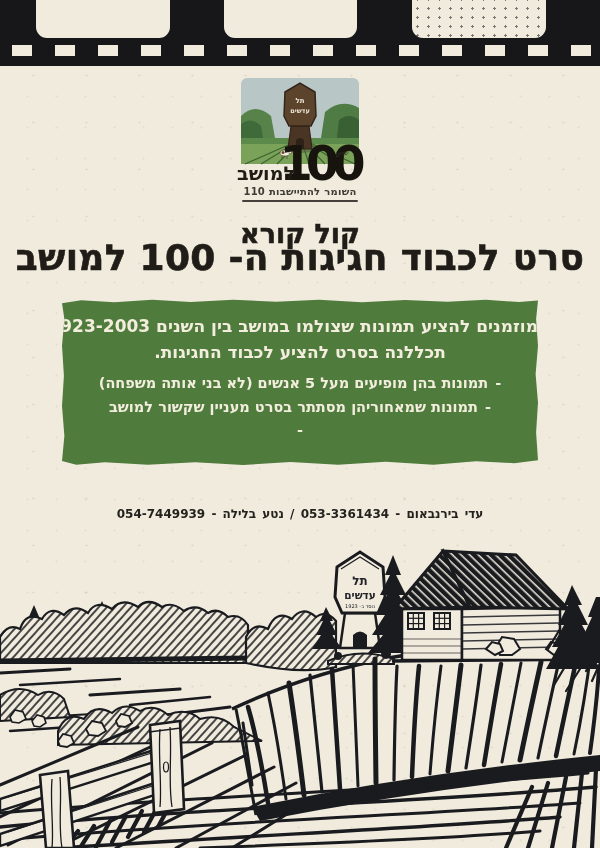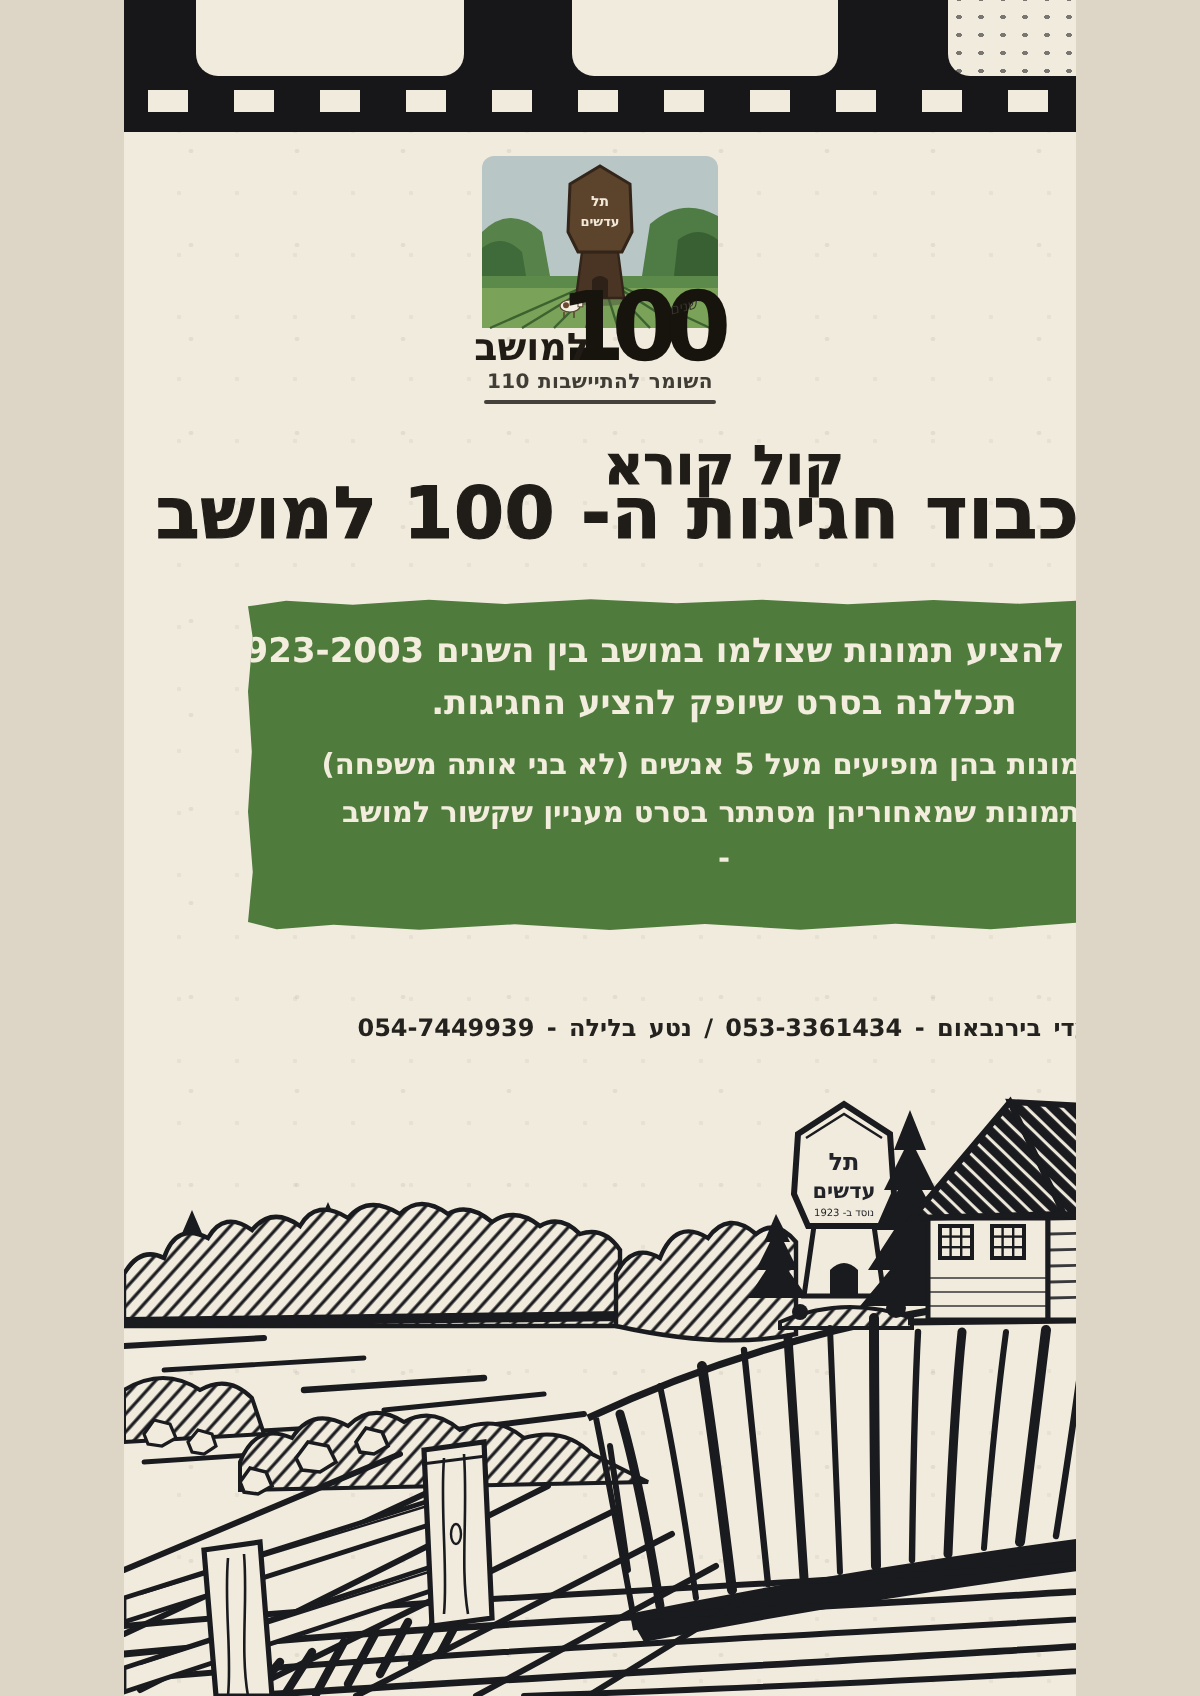--- a/index.html
+++ b/index.html
@@ -1,17 +1,17 @@
 <!DOCTYPE html>
 <html lang="he"><head>
 <meta charset="utf-8">
 <style>
   html,body{margin:0;padding:0;background:#ddd6c6;}
   .poster{
-    position:relative;width:476px;height:848px;margin:0 auto;overflow:hidden;
+    position:relative;width:600px;height:848px;margin:0 auto;overflow:hidden;
     background-color:#f1ebde;
     background-image:
       radial-gradient(rgba(110,98,72,.10) 1px, transparent 1.4px),
       radial-gradient(rgba(110,98,72,.07) 1px, transparent 1.2px);
     background-size:53px 47px, 29px 31px;
     background-position:7px 5px, 13px 19px;
     font-family:"DejaVu Sans","Liberation Sans",sans-serif;
     color:#1f1c17;
   }
   
@@ -111,21 +111,21 @@
       <span>השומר</span>
     </div>
     <div class="logo-rule"></div>
   </div>
 
   <div class="title">קול קורא</div>
   <div class="subtitle">סרט לכבוד חגיגות ה- 100 למושב</div>
 
   <div class="green-box">
     <div class="gb-line">מוזמנים להציע תמונות שצולמו במושב בין השנים 1923-2003.</div>
-    <div class="gb-line">תכללנה בסרט שיופק להציע החגיגות.</div>
+    <div class="gb-line">תכללנה בסרט להציע לכבוד החגיגות.</div>
     <div class="gb-bullets">
       <div class="gb-bullet">
         <span>-</span>
         <span>תמונות בהן מופיעים מעל 5 אנשים (לא בני אותה משפחה)</span>
       </div>
       <div class="gb-bullet">
         <span>-</span>
         <span>תמונות שמאחוריהן מסתתר בסרט מעניין שקשור למושב</span>
       </div>
       <div class="gb-bullet">

